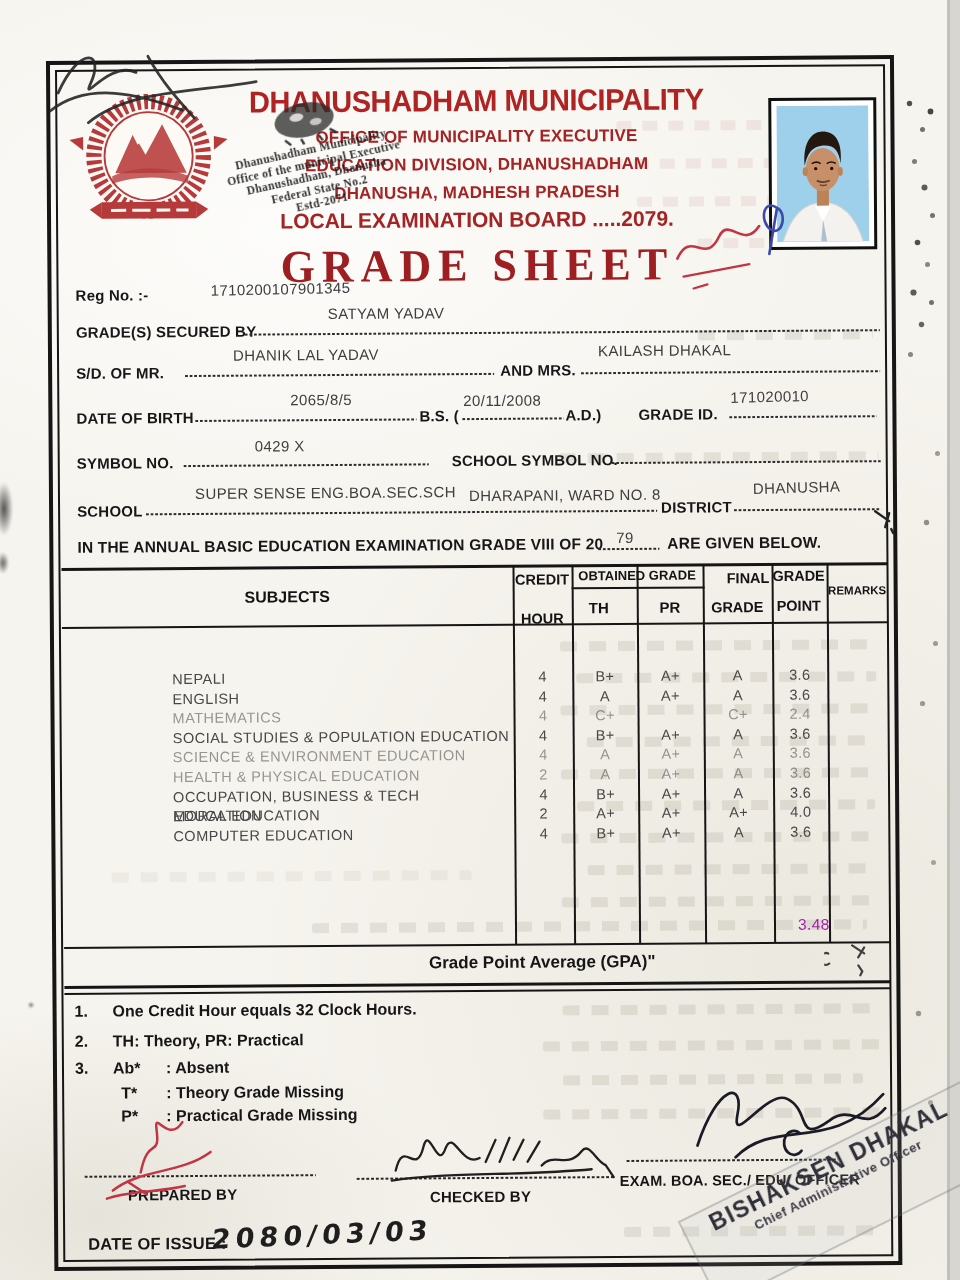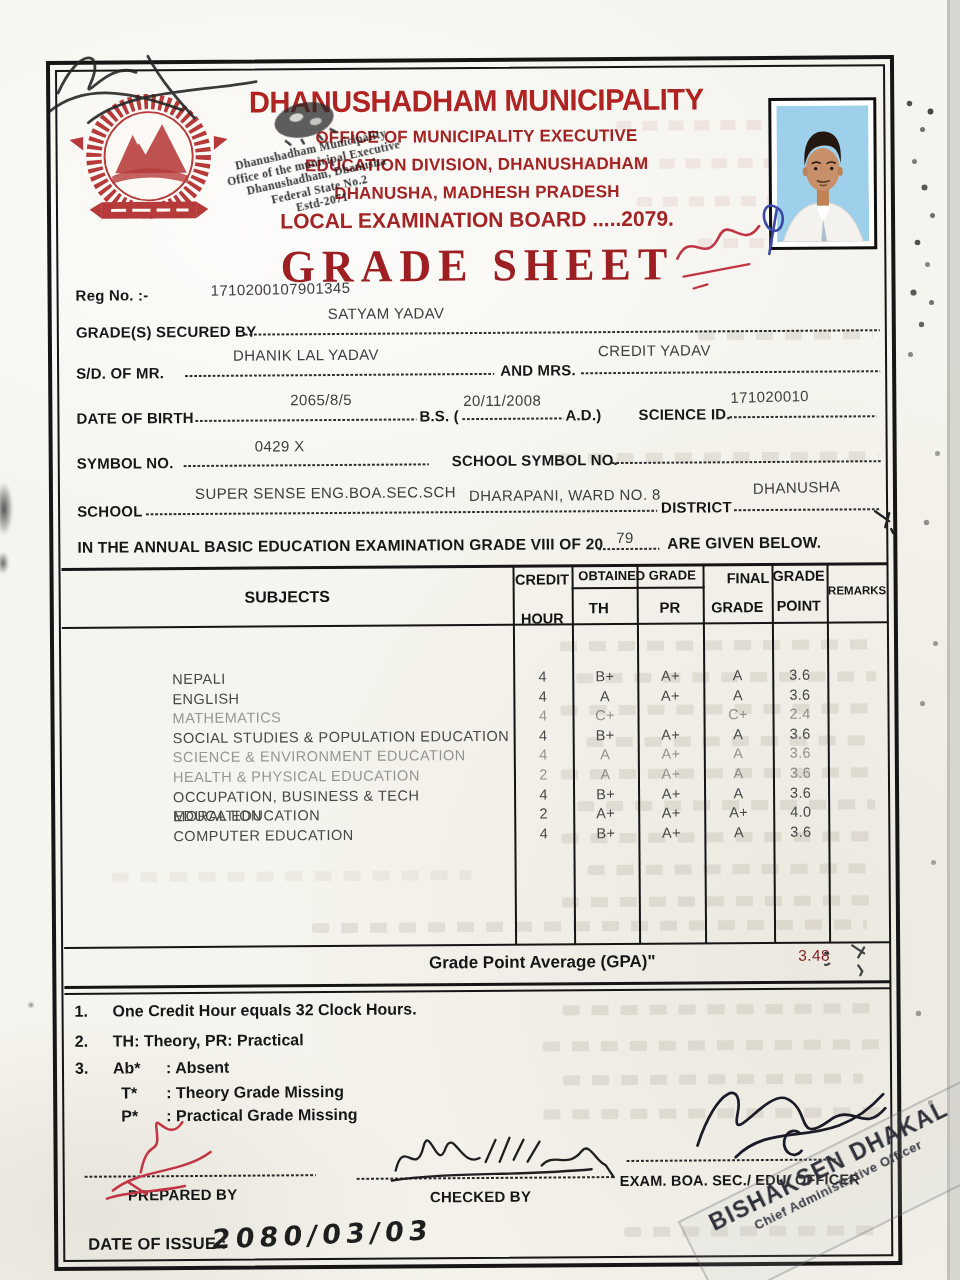--- a/index.html
+++ b/index.html
@@ -192,35 +192,35 @@
     </svg>
 
     <div class="abs lbl" style="left:78px;top:284px">Reg No. :-</div>
     <div class="abs val" style="left:213px;top:279px;transform:rotate(-.8deg)">1710200107901345</div>
 
     <div class="abs val" style="left:330px;top:304px">SATYAM YADAV</div>
     <div class="abs lbl" style="left:78px;top:321px">GRADE(S) SECURED BY</div>
     <div class="dots" style="left:246px;top:331px;width:636px"></div>
 
     <div class="abs val" style="left:235px;top:345px">DHANIK LAL YADAV</div>
-    <div class="abs val" style="left:600px;top:343px">CREDIT YADAV</div>
+    <div class="abs val" style="left:600px;top:343px">KAILASH DHAKAL</div>
     <div class="abs lbl" style="left:78px;top:362px">S/D. OF MR.</div>
     <div class="dots" style="left:186px;top:372px;width:310px"></div>
     <div class="abs lbl" style="left:502px;top:362px">AND MRS.</div>
     <div class="dots" style="left:582px;top:372px;width:300px"></div>
 
     <div class="abs val" style="left:292px;top:390px">2065/8/5</div>
     <div class="abs val" style="left:465px;top:392px">20/11/2008</div>
     <div class="abs val" style="left:732px;top:390px;transform:rotate(-1deg)">171020010</div>
     <div class="abs lbl" style="left:78px;top:407px">DATE OF BIRTH</div>
     <div class="dots" style="left:196px;top:417px;width:222px"></div>
     <div class="abs lbl" style="left:421px;top:407px">B.S. (</div>
     <div class="dots" style="left:463px;top:417px;width:102px"></div>
     <div class="abs lbl" style="left:567px;top:407px">A.D.)</div>
-    <div class="abs lbl" style="left:640px;top:407px">SCIENCE  ID.</div>
+    <div class="abs lbl" style="left:640px;top:407px">GRADE  ID.</div>
     <div class="dots" style="left:730px;top:417px;width:148px"></div>
 
     <div class="abs val" style="left:256px;top:436px">0429 X</div>
     <div class="abs lbl" style="left:78px;top:452px">SYMBOL  NO.</div>
     <div class="dots" style="left:184px;top:462px;width:246px"></div>
     <div class="abs lbl" style="left:453px;top:452px">SCHOOL  SYMBOL  NO.</div>
     <div class="dots" style="left:612px;top:462px;width:270px"></div>
 
     <div class="abs val" style="left:196px;top:483px">SUPER SENSE ENG.BOA.SEC.SCH</div>
     <div class="abs val" style="left:470px;top:487px">DHARAPANI, WARD NO. 8</div>
@@ -324,21 +324,21 @@
         <div class="tline dim">2.4</div>
         <div class="tline">3.6</div>
         <div class="tline dim">3.6</div>
         <div class="tline dim">3.6</div>
         <div class="tline">3.6</div>
         <div class="tline">4.0</div>
         <div class="tline">3.6</div>
       </div>
 
     <div class="abs" style="left:380px;top:953px;width:320px;text-align:center;font-weight:700;font-size:17px;color:#161616">Grade Point Average (GPA)"</div>
-    <div class="abs val" style="left:796px;top:949px;font-size:15.5px;color:#7f1d1d">3.48</div>
+    <div class="abs val" style="left:796px;top:918px;font-size:15.5px;color:#a21caf">3.48</div>
     <svg class="abs" style="left:822px;top:944px" width="46" height="36">
       <path d="M4,12 a5,6 0 1,0 1,10 M28,4 l12,8 M40,6 l-6,10 M34,24 l4,6 l-2,4" stroke="#222" stroke-width="2.2" fill="none" stroke-linecap="round" opacity=".85"></path>
     </svg>
 
     <div class="abs note" style="left:72px;top:1000px">1.</div>
     <div class="abs note" style="left:110px;top:1000px">One Credit Hour equals 32 Clock Hours.</div>
     <div class="abs note" style="left:72px;top:1030px">2.</div>
     <div class="abs note" style="left:110px;top:1030px">TH: Theory, PR: Practical</div>
     <div class="abs note" style="left:72px;top:1057px">3.</div>
     <div class="abs note" style="left:110px;top:1057px">Ab*</div>

